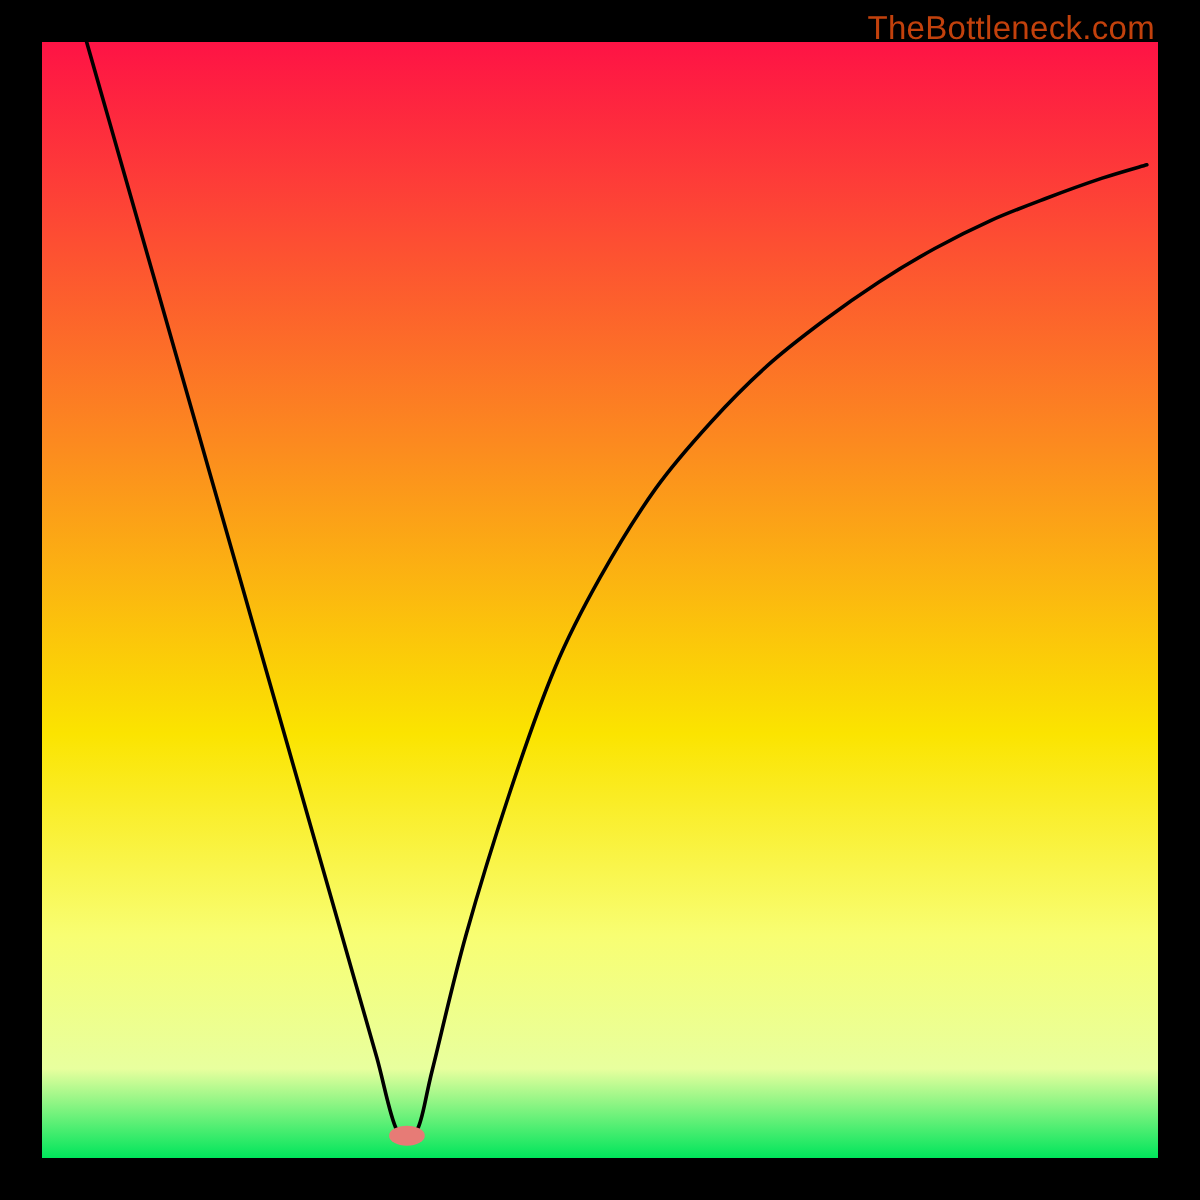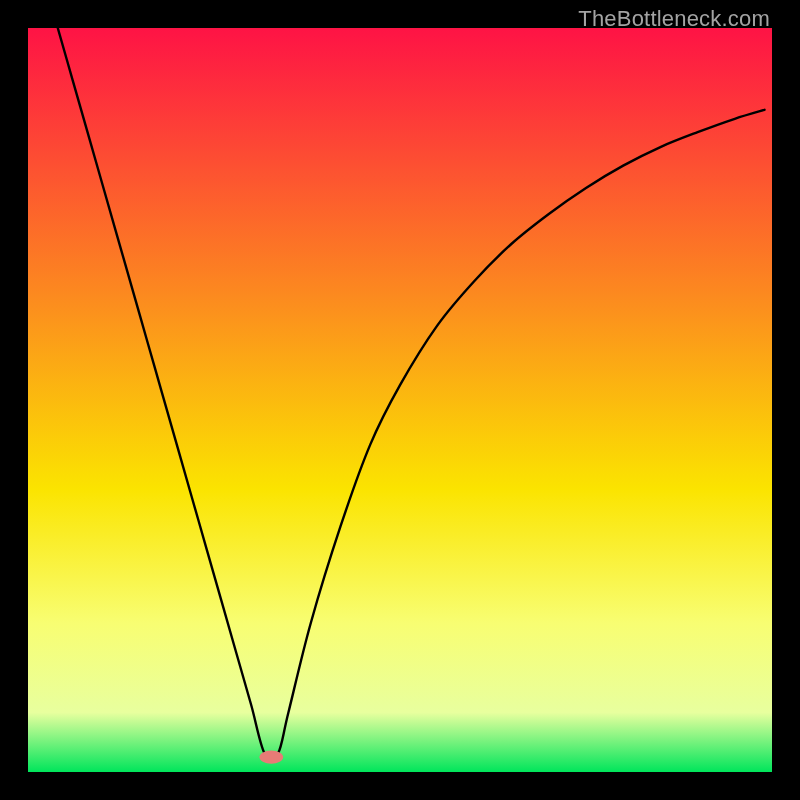--- a/index.html
+++ b/index.html
@@ -23,21 +23,21 @@
     position: absolute;
     left: 0;
     top: 0;
     width: 744px;
     height: 744px;
   }
   .watermark {
     position: absolute;
     top: 6px;
     right: 30px;
-    color: #a3a3a3;
+    color: #c2410c;
     font-size: 22px;
     font-weight: 500;
     letter-spacing: 0.2px;
     user-select: none;
   }
 </style>
 </head>
 <body>
 
 <div class="frame">

